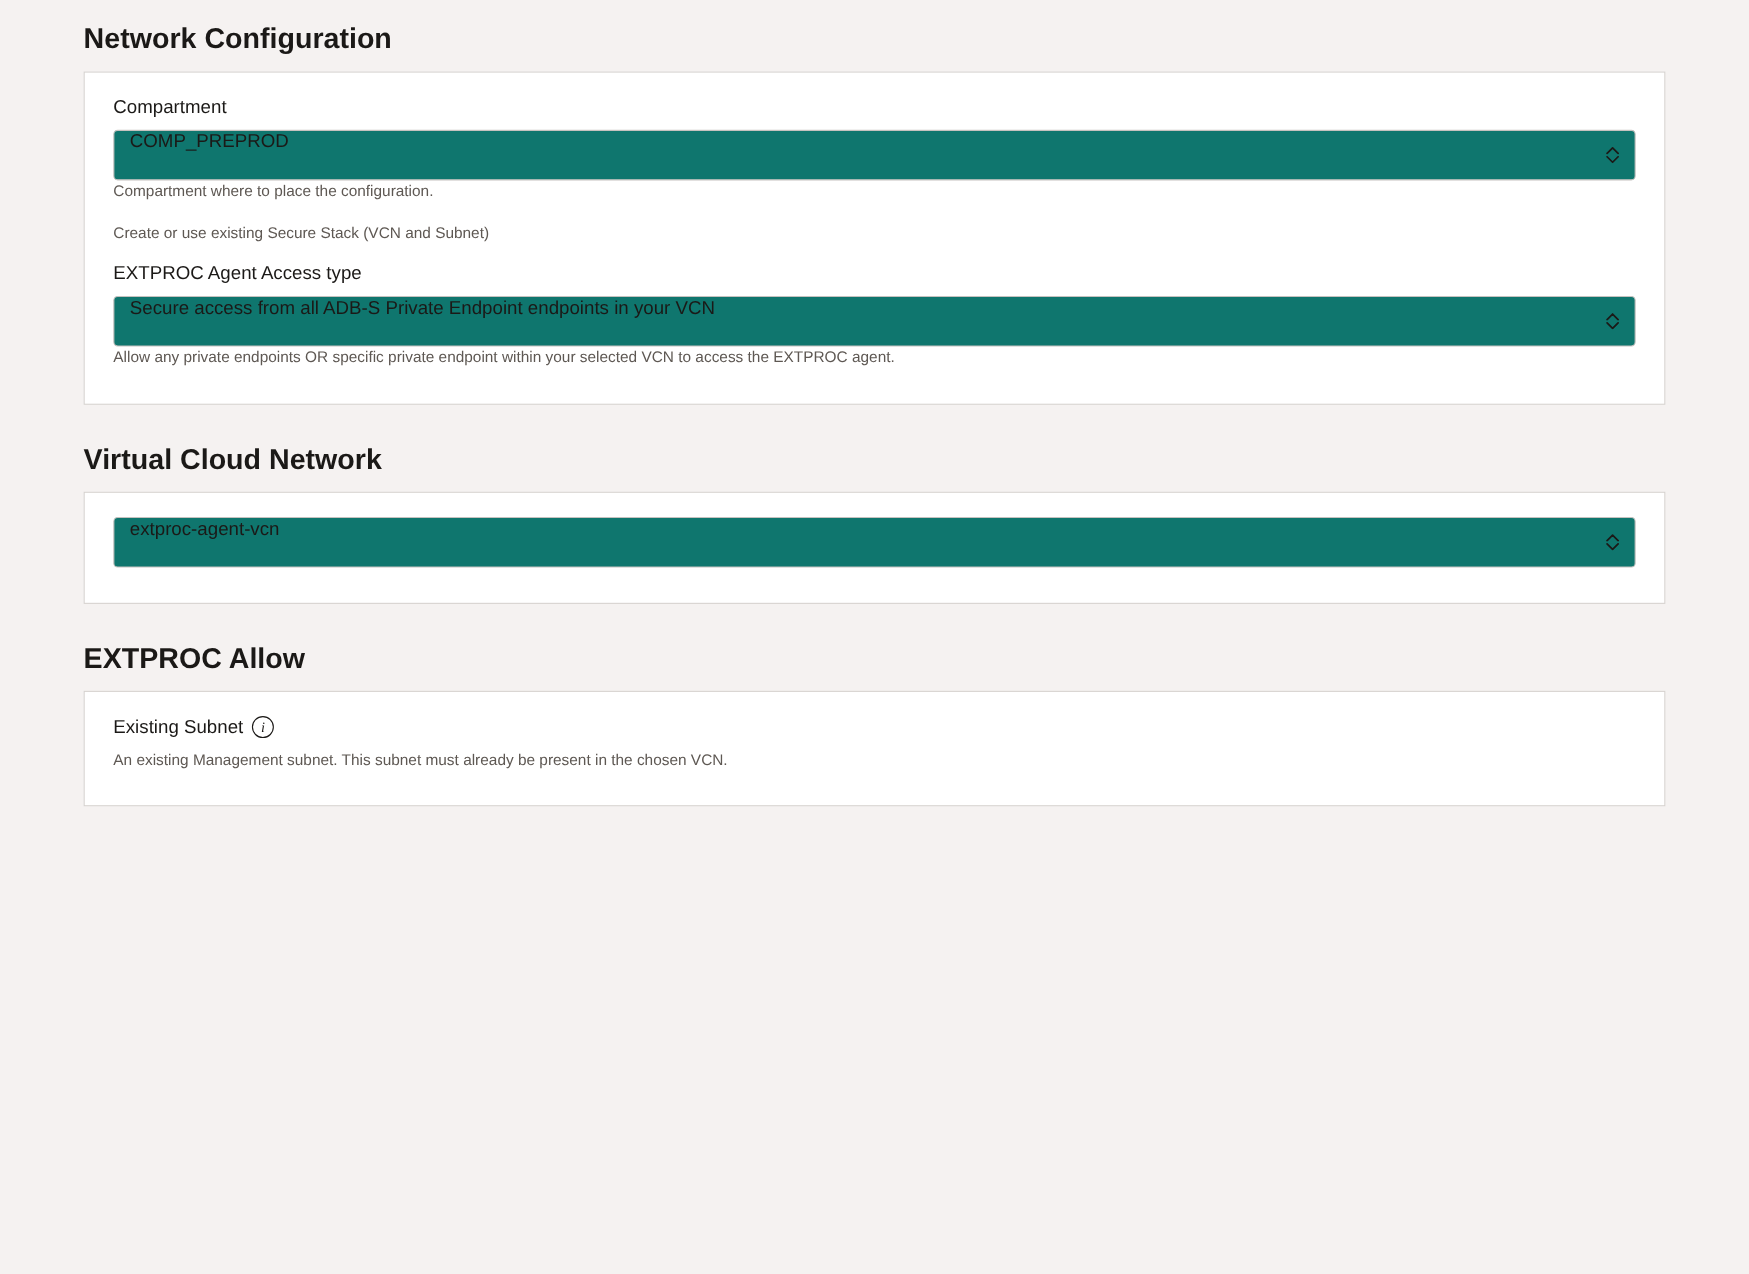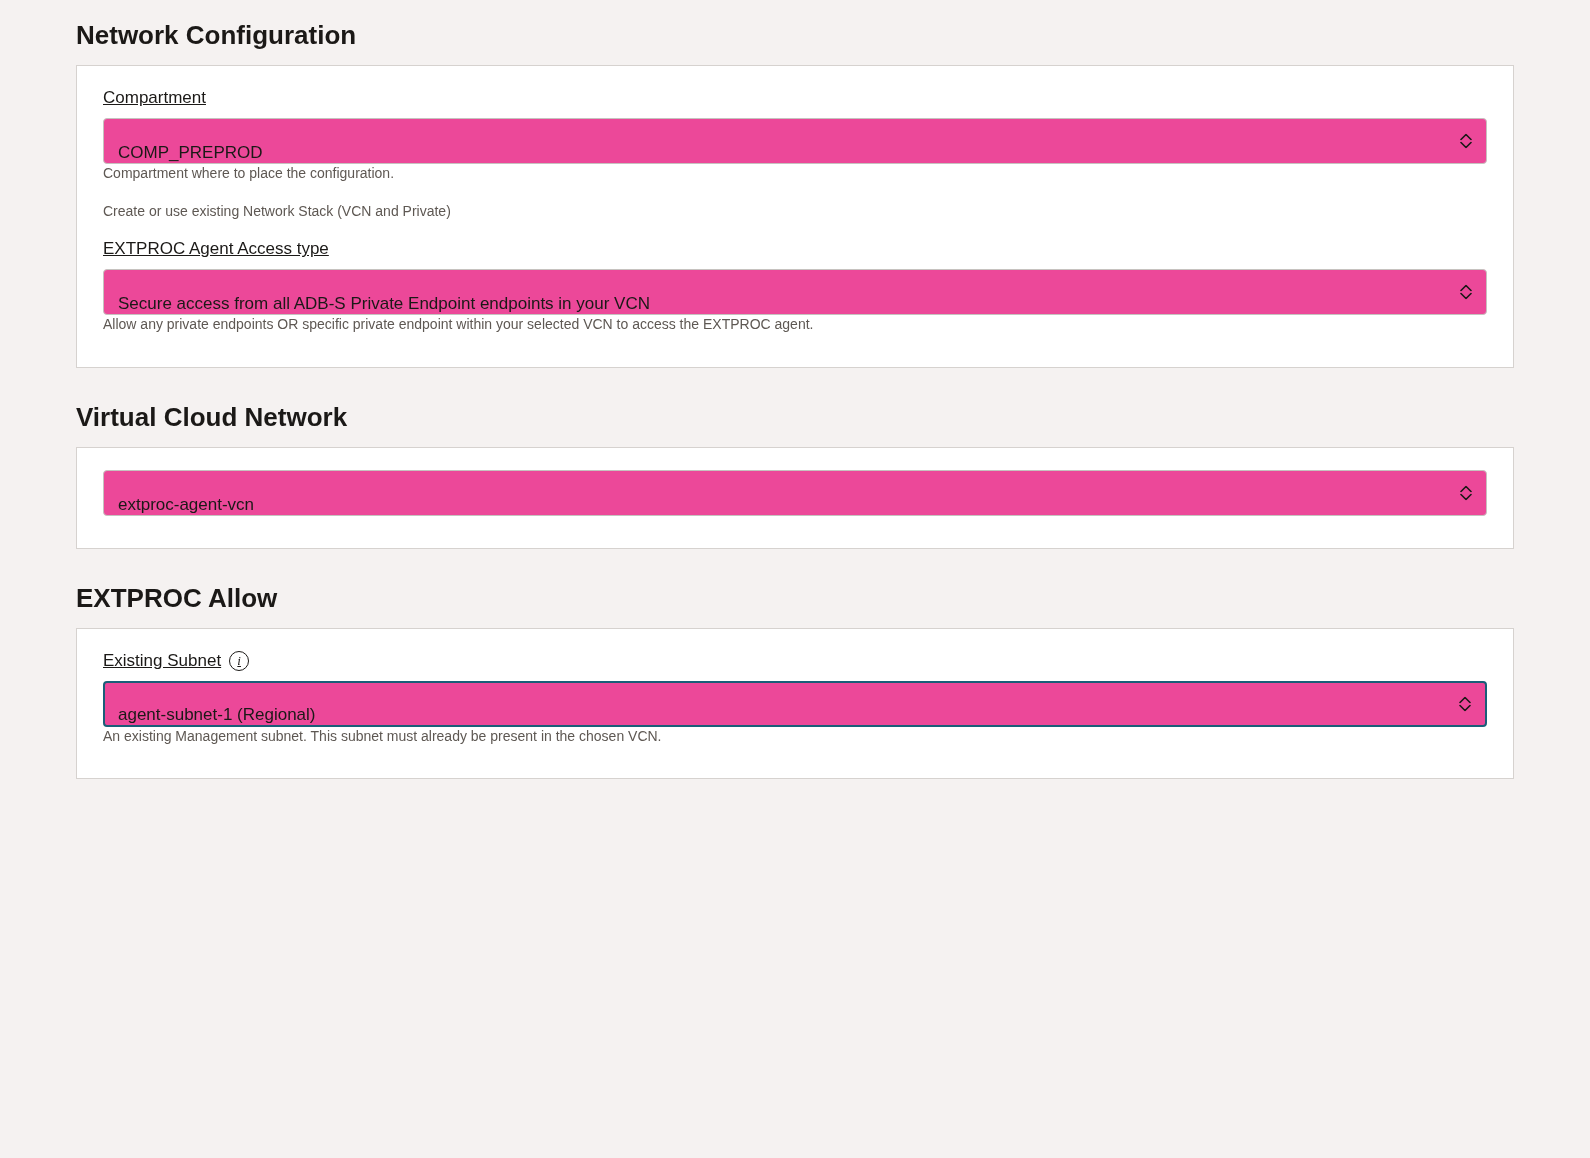--- a/index.html
+++ b/index.html
@@ -23,30 +23,29 @@
     .field { margin-bottom: 18px; }
     .field:last-child { margin-bottom: 0; }
     .field-label {
       font-size: 17px;
       font-weight: 400;
       color: #1b1917;
       margin-bottom: 10px;
       display: flex;
       align-items: center;
       gap: 8px;
-      text-decoration: underline;
     }
     .select-wrap {
       position: relative;
       border: 1px solid #c6c2bf;
-      background: #ec4899;
+      background: #0f766e;
       border-radius: 4px;
       height: 46px;
       display: flex;
-      align-items: flex-end;
+      align-items: flex-start;
       padding: 0 44px 0 14px;
       cursor: pointer;
     }
     .select-wrap.focused {
       border: 2px solid #1a5e78;
       padding: 0 43px 0 13px;
     }
     .select-value {
       font-size: 17px;
       color: #1b1917;
@@ -96,21 +95,21 @@
           </svg>
         <svg width="12" height="7" viewBox="0 0 12 7">
             <path d="M1 1 L6 6 L11 1" stroke="#1b1917" stroke-width="1.6" fill="none" stroke-linecap="round" stroke-linejoin="round"></path>
           </svg>
       </span>
     </div>
     <div class="helper">Compartment where to place the configuration.</div>
   </div>
 
   <div class="field">
-    <div class="helper">Create or use existing Network Stack (VCN and Private)</div>
+    <div class="helper">Create or use existing Secure Stack (VCN and Subnet)</div>
   </div>
 
   <div class="field">
     <div class="field-label">EXTPROC Agent Access type</div>
     <div class="select-wrap">
       <span class="select-value">Secure access from all ADB-S Private Endpoint endpoints in your VCN</span>
       <span class="select-chevrons">
         <svg width="12" height="7" viewBox="0 0 12 7">
             <path d="M1 6 L6 1 L11 6" stroke="#1b1917" stroke-width="1.6" fill="none" stroke-linecap="round" stroke-linejoin="round"></path>
           </svg>
@@ -144,27 +143,16 @@
 </div>
 
 <h2 class="section-title">EXTPROC Allow</h2>
 <div class="panel">
 
   <div class="field">
     <div class="field-label">
       <span>Existing Subnet</span>
       <span class="info-icon">i</span>
     </div>
-    <div class="select-wrap focused">
-      <span class="select-value">agent-subnet-1 (Regional)</span>
-      <span class="select-chevrons">
-        <svg width="12" height="7" viewBox="0 0 12 7">
-            <path d="M1 6 L6 1 L11 6" stroke="#1b1917" stroke-width="1.6" fill="none" stroke-linecap="round" stroke-linejoin="round"></path>
-          </svg>
-        <svg width="12" height="7" viewBox="0 0 12 7">
-            <path d="M1 1 L6 6 L11 1" stroke="#1b1917" stroke-width="1.6" fill="none" stroke-linecap="round" stroke-linejoin="round"></path>
-          </svg>
-      </span>
-    </div>
     <div class="helper">An existing Management subnet. This subnet must already be present in the chosen VCN.</div>
   </div>
 
 </div>
 
 </body></html>

